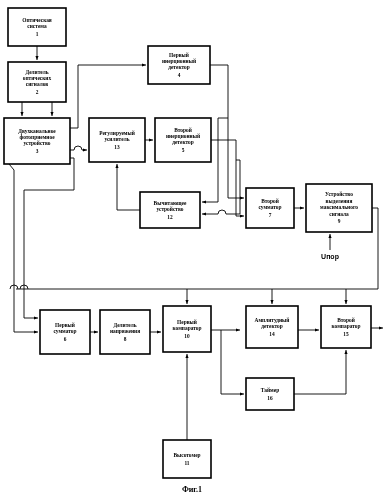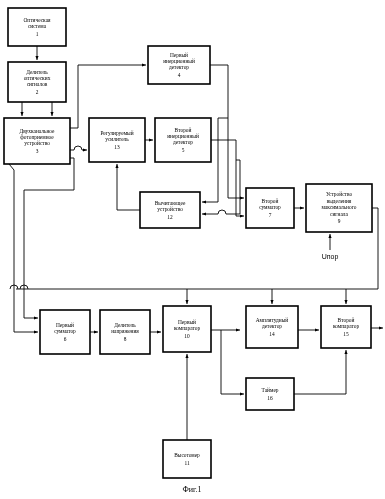--- a/index.html
+++ b/index.html
@@ -1,18 +1,18 @@
 <!DOCTYPE html>
 <html><head>
 <meta charset="utf-8">
 <style>
   html,body{margin:0;padding:0;background:#ffffff;}
   body{width:385px;height:499px;overflow:hidden;
        font-family:"Liberation Serif","DejaVu Serif",serif;}
-  #diagram{position:relative;width:385px;height:499px;}
+  #diagram{position:relative;width:385px;height:499px;font-weight:bold;}
   svg{position:absolute;left:0;top:0;width:385px;height:499px;}
   .blk-text{font-family:"Liberation Serif","DejaVu Serif",serif;
             font-size:5.4px;text-anchor:middle;fill:#000;}
   .blk-num{font-family:"Liberation Serif","DejaVu Serif",serif;
            font-size:5.4px;text-anchor:middle;fill:#000;}
   .sig-label{font-family:"Liberation Sans","DejaVu Sans",sans-serif;
              font-size:7px;text-anchor:middle;fill:#000;}
   .fig-caption{font-family:"Liberation Serif","DejaVu Serif",serif;
                font-size:8px;text-anchor:middle;fill:#000;}
   rect.box{fill:#ffffff;stroke:#000000;stroke-width:1.6;}

